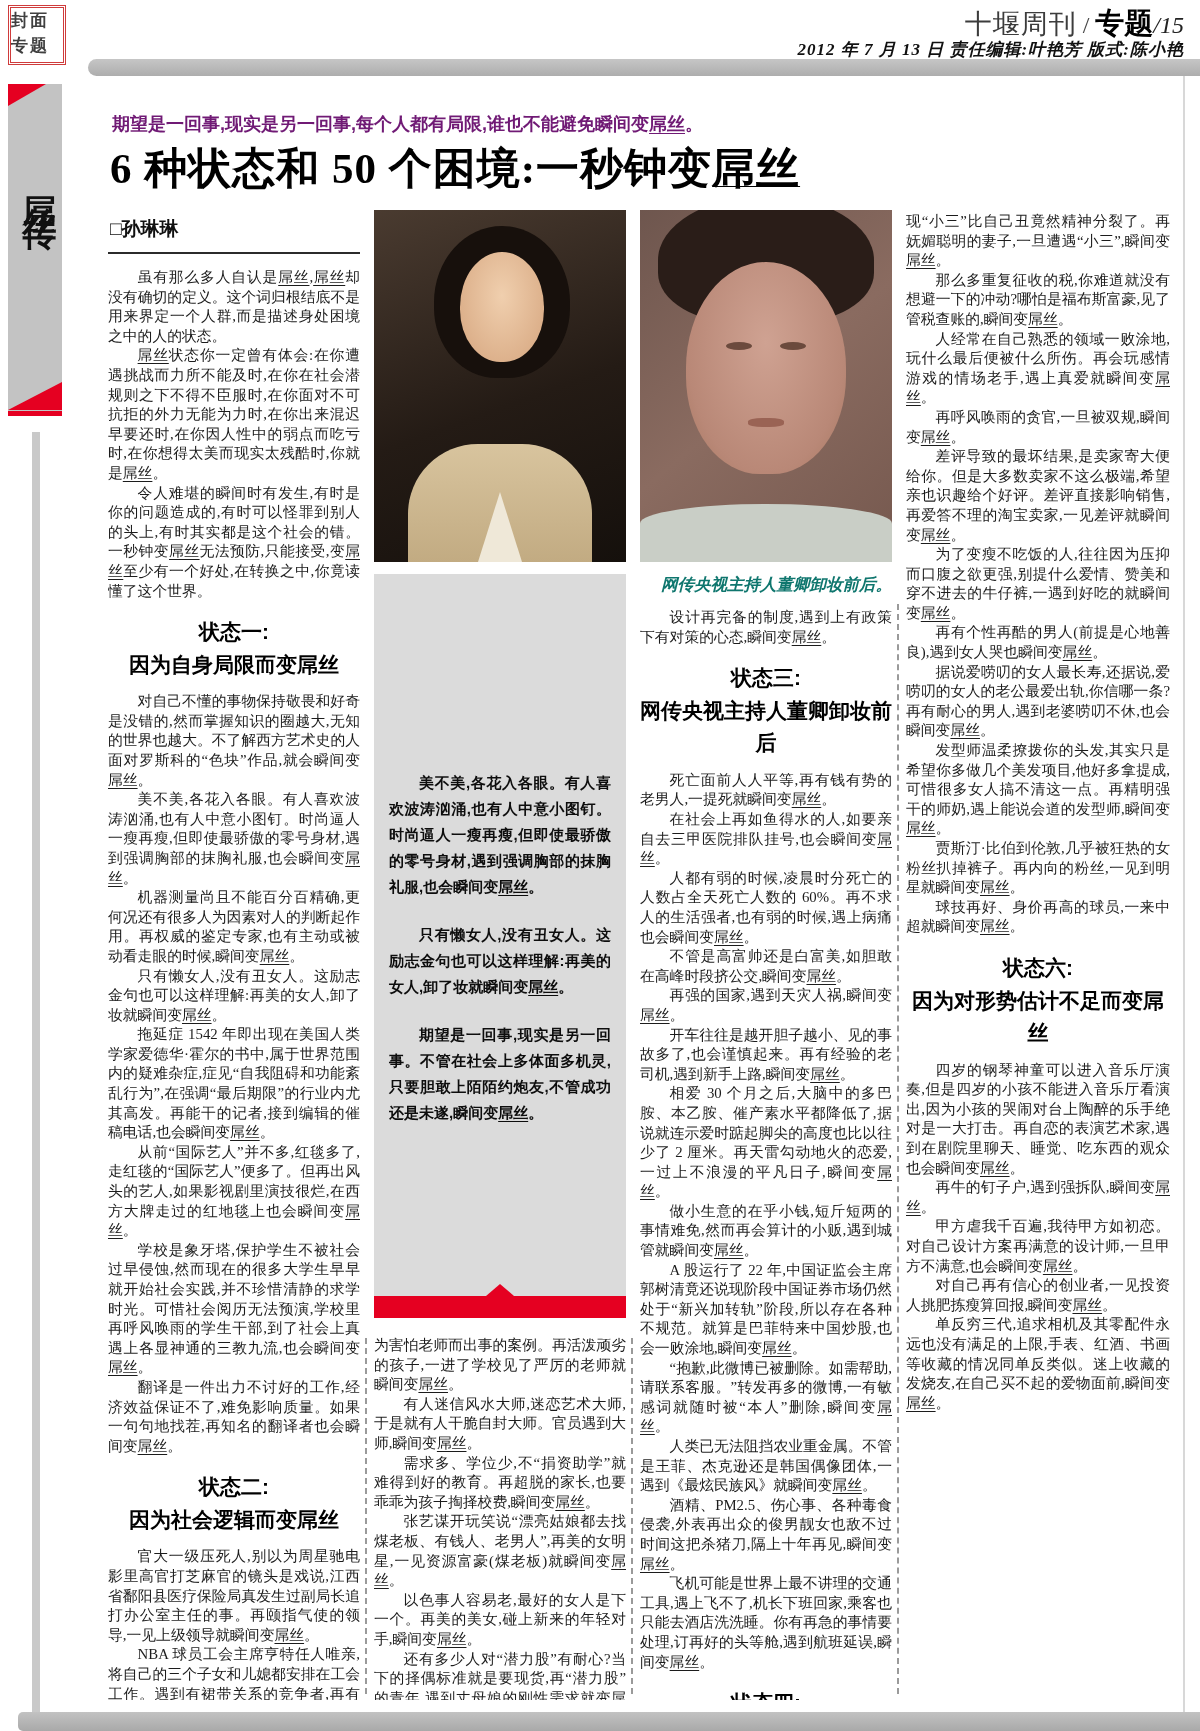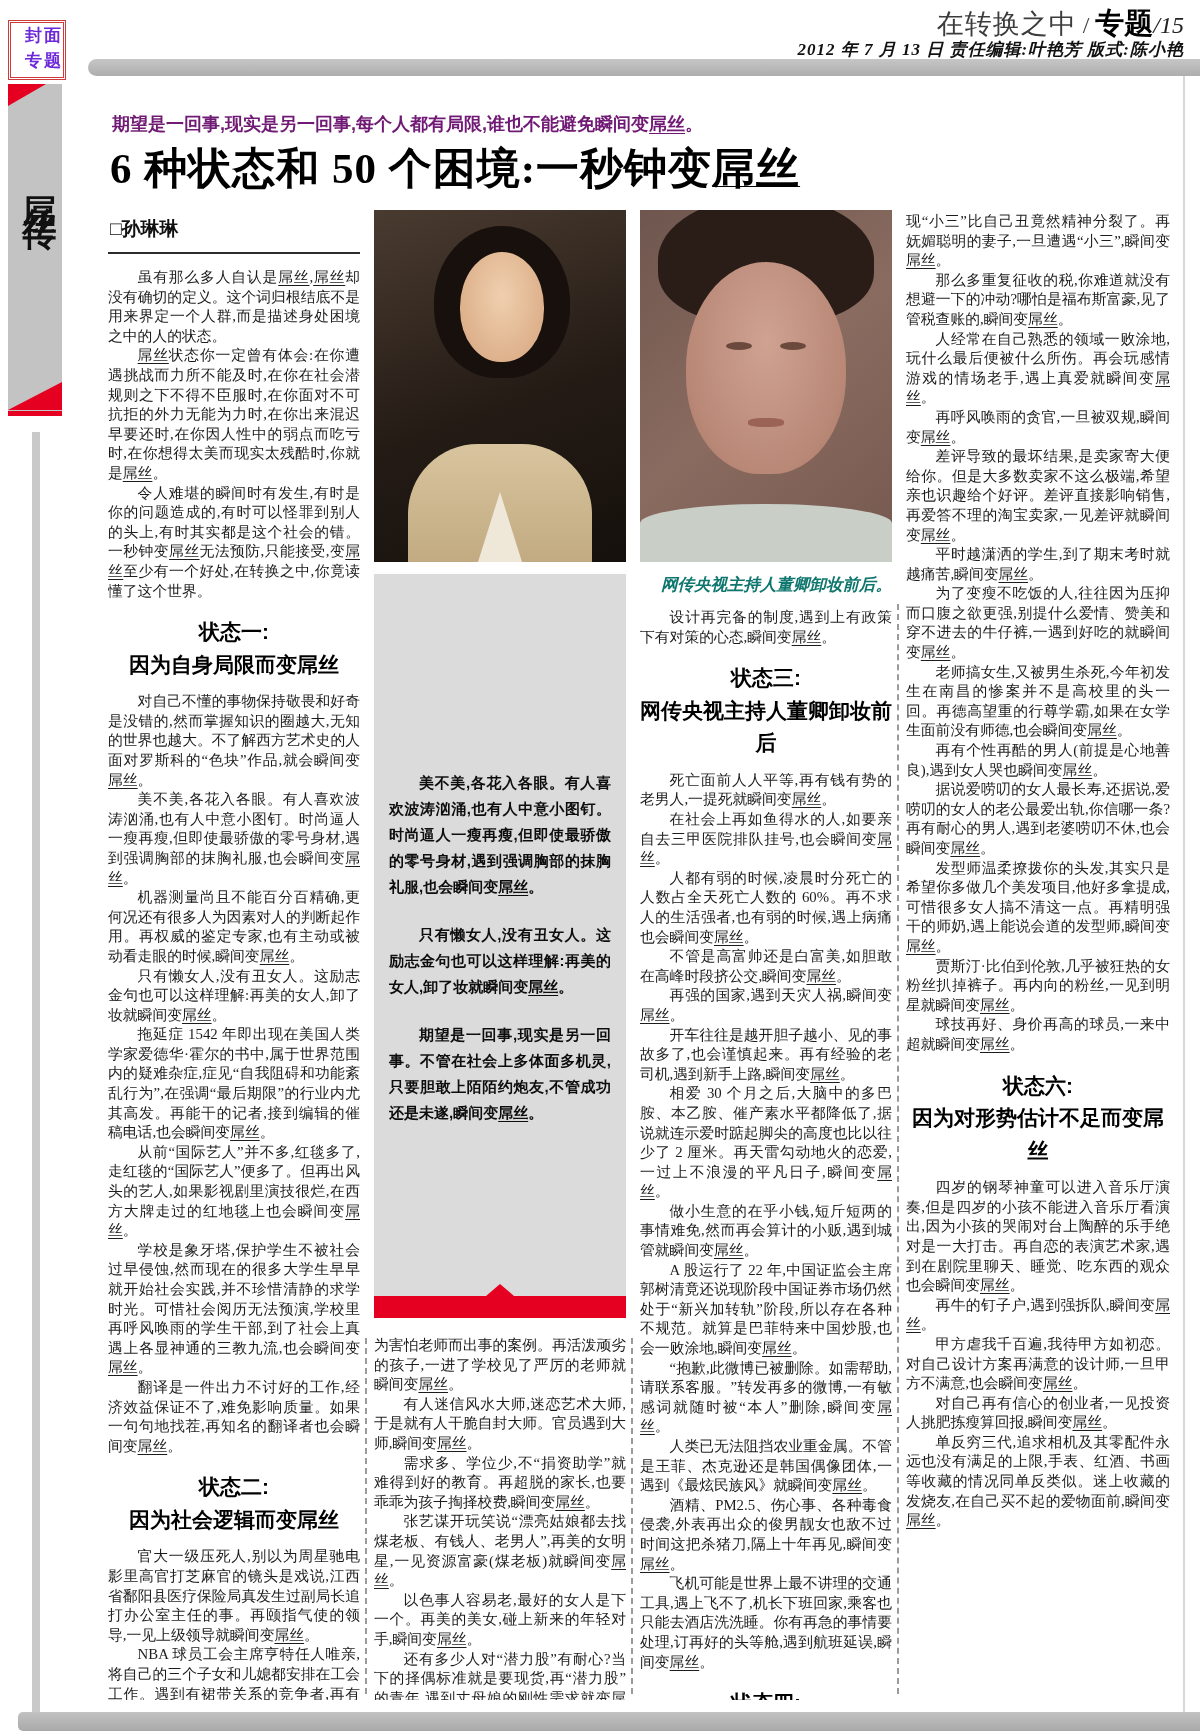--- a/index.html
+++ b/index.html
@@ -2,22 +2,22 @@
 <html lang="zh"><head>
 <meta charset="utf-8">
 <style>
   html,body{margin:0;padding:0;}
   body{
     width:1200px;height:1731px;position:relative;background:#ffffff;
     font-family:"Liberation Serif","DejaVu Serif",serif;color:#1a1a1a;overflow:hidden;
   }
   
   .stamp{
-    position:absolute;left:8px;top:20px;width:52px;height:54px;
-    border:3px double #cf3b3b;color:#6d28d9;text-align:right;
+    position:absolute;left:8px;top:5px;width:52px;height:54px;
+    border:3px double #cf3b3b;color:#404040;text-align:left;
     font-family:"Liberation Sans","DejaVu Sans",sans-serif;
     font-weight:bold;font-size:17px;line-height:25px;letter-spacing:2px;
     box-shadow:0 0 0 1px #fff inset;
   }
   .masthead{position:absolute;right:16px;top:4px;text-align:right;white-space:nowrap;}
   .mh-paper{font-size:27px;color:#3c3c3c;letter-spacing:1px;}
   .mh-slash{font-size:24px;color:#444;}
   .mh-section{font-size:29px;font-weight:bold;color:#000;}
   .mh-pageno{font-size:24px;color:#222;font-style:italic;}
   .dateline{
@@ -109,21 +109,21 @@
 </style>
 </head>
 <body>
 
 <div class="stamp">
   <div>封面</div>
   <div>专题</div>
 </div>
 
 <div class="masthead">
-  <span class="mh-paper">在转换之中</span><span class="mh-slash"> / </span><span class="mh-section">专题</span><span class="mh-pageno">/15</span>
+  <span class="mh-paper">十堰周刊</span><span class="mh-slash"> / </span><span class="mh-section">专题</span><span class="mh-pageno">/15</span>
 </div>
 <div class="dateline">2012 年 7 月 13 日  责任编辑:叶艳芳  版式:陈小艳</div>
 <div class="top-bar"></div>
 
 <div class="ribbon">
   <div class="ribbon-flag"></div>
   <div class="ribbon-title">屌丝传</div>
   <div class="ribbon-wedge"></div>
   <div class="ribbon-strip"></div>
 </div>
@@ -222,23 +222,21 @@
         </div>
     </div>
 
     <div class="col col4">
       <div>
           <p class="para cont">现“小三”比自己丑竟然精神分裂了。再妩媚聪明的妻子,一旦遭遇“小三”,瞬间变<u>屌丝</u>。</p>
           <p class="para">那么多重复征收的税,你难道就没有想避一下的冲动?哪怕是福布斯富豪,见了管税查账的,瞬间变<u>屌丝</u>。</p>
           <p class="para">人经常在自己熟悉的领域一败涂地,玩什么最后便被什么所伤。再会玩感情游戏的情场老手,遇上真爱就瞬间变<u>屌丝</u>。</p>
           <p class="para">再呼风唤雨的贪官,一旦被双规,瞬间变<u>屌丝</u>。</p>
           <p class="para">差评导致的最坏结果,是卖家寄大便给你。但是大多数卖家不这么极端,希望亲也识趣给个好评。差评直接影响销售,再爱答不理的淘宝卖家,一见差评就瞬间变<u>屌丝</u>。</p>
-          <p class="para">平时越潇洒的学生,到了期末考时就越痛苦,瞬间变<u>屌丝</u>。</p>
           <p class="para">为了变瘦不吃饭的人,往往因为压抑而口腹之欲更强,别提什么爱情、赞美和穿不进去的牛仔裤,一遇到好吃的就瞬间变<u>屌丝</u>。</p>
-          <p class="para">老师搞女生,又被男生杀死,今年初发生在南昌的惨案并不是高校里的头一回。再德高望重的行尊学霸,如果在女学生面前没有师德,也会瞬间变<u>屌丝</u>。</p>
           <p class="para">再有个性再酷的男人(前提是心地善良),遇到女人哭也瞬间变<u>屌丝</u>。</p>
           <p class="para">据说爱唠叨的女人最长寿,还据说,爱唠叨的女人的老公最爱出轨,你信哪一条?再有耐心的男人,遇到老婆唠叨不休,也会瞬间变<u>屌丝</u>。</p>
           <p class="para">发型师温柔撩拨你的头发,其实只是希望你多做几个美发项目,他好多拿提成,可惜很多女人搞不清这一点。再精明强干的师奶,遇上能说会道的发型师,瞬间变<u>屌丝</u>。</p>
           <p class="para">贾斯汀·比伯到伦敦,几乎被狂热的女粉丝扒掉裤子。再内向的粉丝,一见到明星就瞬间变<u>屌丝</u>。</p>
           <p class="para">球技再好、身价再高的球员,一来中超就瞬间变<u>屌丝</u>。</p>
           <div class="sec-head">状态六:
 因为对形势估计不足而变屌丝</div>
           <p class="para">四岁的钢琴神童可以进入音乐厅演奏,但是四岁的小孩不能进入音乐厅看演出,因为小孩的哭闹对台上陶醉的乐手绝对是一大打击。再自恋的表演艺术家,遇到在剧院里聊天、睡觉、吃东西的观众也会瞬间变<u>屌丝</u>。</p>
           <p class="para">再牛的钉子户,遇到强拆队,瞬间变<u>屌丝</u>。</p>
           <p class="para">甲方虐我千百遍,我待甲方如初恋。对自己设计方案再满意的设计师,一旦甲方不满意,也会瞬间变<u>屌丝</u>。</p>

